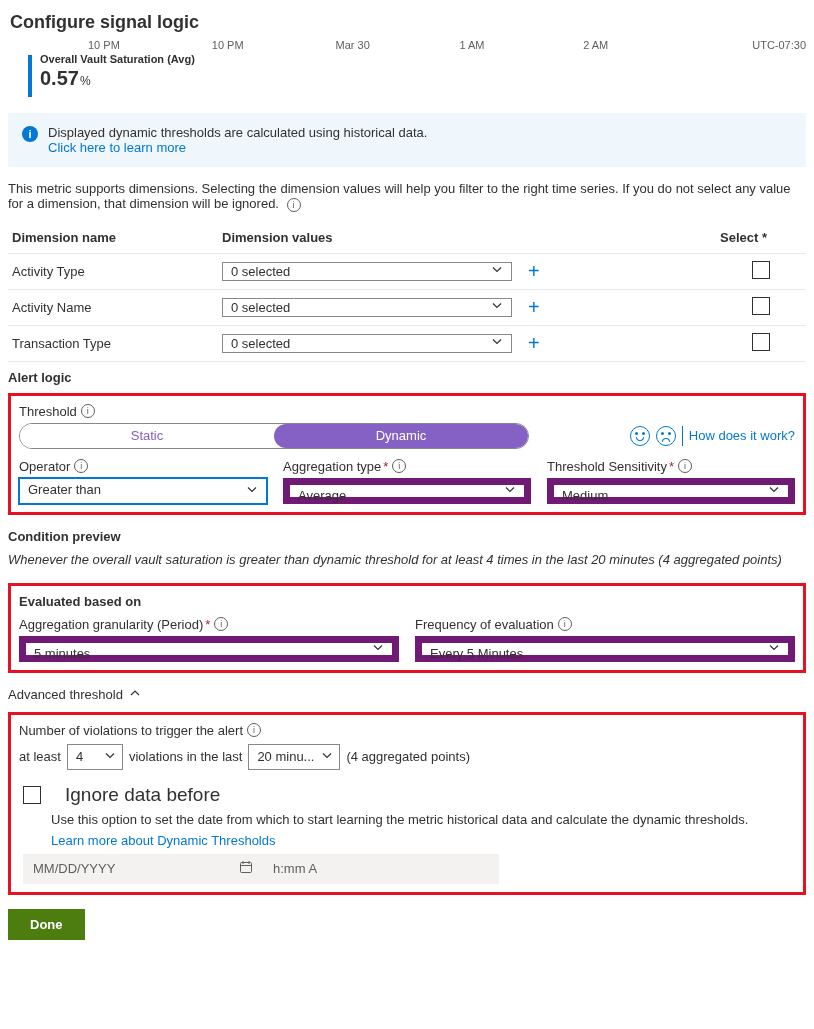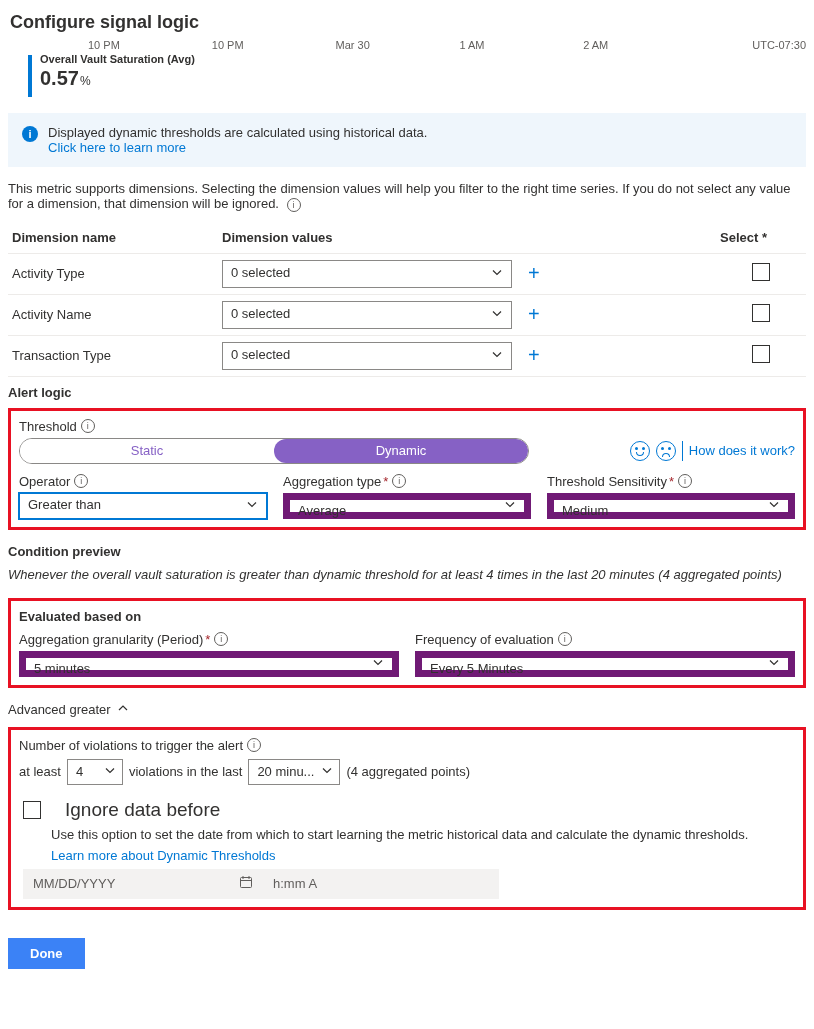--- a/index.html
+++ b/index.html
@@ -16,21 +16,21 @@
   .metric-pct { font-size: 12px; font-weight: 400; margin-left: 1px; }
   .info-banner { background: #eff6fc; padding: 12px 14px; display: flex; align-items: flex-start; gap: 10px; margin-bottom: 14px; }
   .info-icon-circle { width: 16px; height: 16px; border-radius: 50%; background: #0078d4; color: #fff; font-size: 11px; font-weight: 700; display:flex; align-items:center; justify-content:center; flex-shrink:0; margin-top:1px;}
   .info-banner-text { font-size: 13px; color: #323130; }
   .link { color: #0078d4; cursor: pointer; }
   .dim-intro { margin-bottom: 10px; font-size: 13px; }
   .info-glyph { display:inline-flex; width:14px; height:14px; border:1px solid #605e5c; border-radius:50%; font-size:9px; align-items:center; justify-content:center; color:#605e5c; margin-left:4px; vertical-align:middle; font-style:normal;}
   .dim-table { width:100%; border-collapse: collapse; }
   .dim-table th { text-align:left; font-weight:600; font-size:13px; padding:8px 4px; border-bottom:1px solid #edebe9; }
   .dim-table td { padding:6px 4px; border-bottom:1px solid #edebe9; vertical-align:middle; }
-  .dim-select { width: 290px; height: 28px; border:1px solid #8a8886; padding: 4px 24px 4px 8px; font-size:13px; background:#fff; position:relative; display:flex; cursor:pointer;}
+  .dim-select { width: 290px; height: 19px; border:1px solid #8a8886; padding: 4px 24px 4px 8px; font-size:13px; background:#fff; position:relative; display:flex; align-items:center; cursor:pointer;}
   .chev { position:absolute; right:8px; top:50%; transform:translateY(-50%); }
   .chev svg { width:12px; height:12px; }
   .plus-btn { color:#0078d4; font-size:20px; font-weight:300; cursor:pointer; padding:0 8px; display:inline-block;}
   .checkbox-box { width:18px; height:18px; border:1px solid #323130; display:inline-block; cursor:pointer; }
   .section-title { font-size:13px; font-weight:600; margin: 8px 0 8px 0; }
   .red-box { border: 3px solid #e81123; padding: 8px; margin-bottom: 14px; }
   .field-label { font-size:13px; margin-bottom:4px; display:flex; align-items:center; }
   .req { color:#a4262c; margin-left:2px; }
   .toggle-row { display:flex; align-items:center; justify-content:space-between; }
   .toggle-group { display:flex; border:1px solid #8a8886; border-radius: 999px; overflow:hidden; width: 510px; height: 26px; }
@@ -58,21 +58,21 @@
   .small-sel .chev { right:6px; }
   .ignore-block { margin-left: 4px; }
   .ignore-head { display:flex; align-items:center; gap:24px; font-size:19px; margin-bottom:6px; }
   .ignore-desc { font-size:13px; margin:4px 0 6px 28px; }
   .ignore-link { margin-left:28px; font-size:13px; }
   .date-inputs { display:flex; margin:6px 0 0 0; }
   .fake-input { height:30px; border:none; background:#f3f2f1; padding:6px 10px; font-size:13px; color:#605e5c; display:flex; align-items:center; }
   .date-box { width:240px; justify-content:space-between; }
   .time-box { width:236px; }
   .cal-icon svg { width:14px; height:14px; stroke:#605e5c; fill:none; }
-  .done-btn { background:#3b82f6; color:#fff; border:none; padding:8px 22px; font-size:13px; font-weight:600; cursor:pointer; margin-top:14px; }
+  .done-btn { background:#4d7c0f; color:#fff; border:none; padding:8px 22px; font-size:13px; font-weight:600; cursor:pointer; }
   th.col-select { width:90px; }
   th.col-name { width:210px; }
   td.col-select { text-align:center; }
 </style>
 </head>
 <body>
 
 <div class="container">
   <h1 class="page-title">Configure signal logic</h1>
 
@@ -259,21 +259,21 @@
           <span>Every 5 Minutes</span>
           <span class="chev"><svg viewBox="0 0 12 12">
                 <path d="M2 4l4 4 4-4" stroke="#323130" fill="none" stroke-width="1.2"></path>
               </svg></span>
         </div>
       </div>
     </div>
   </div>
 
   <div class="adv-toggle">
-    <span>Advanced greater</span>
+    <span>Advanced threshold</span>
     <span><svg viewBox="0 0 12 12">
           <path d="M2 8l4-4 4 4" stroke="#323130" fill="none" stroke-width="1.2"></path>
         </svg></span>
   </div>
 
   <div class="red-box">
     <div class="field-label">
       <span>Number of violations to trigger the alert</span>
       <span class="info-glyph">i</span>
     </div>

